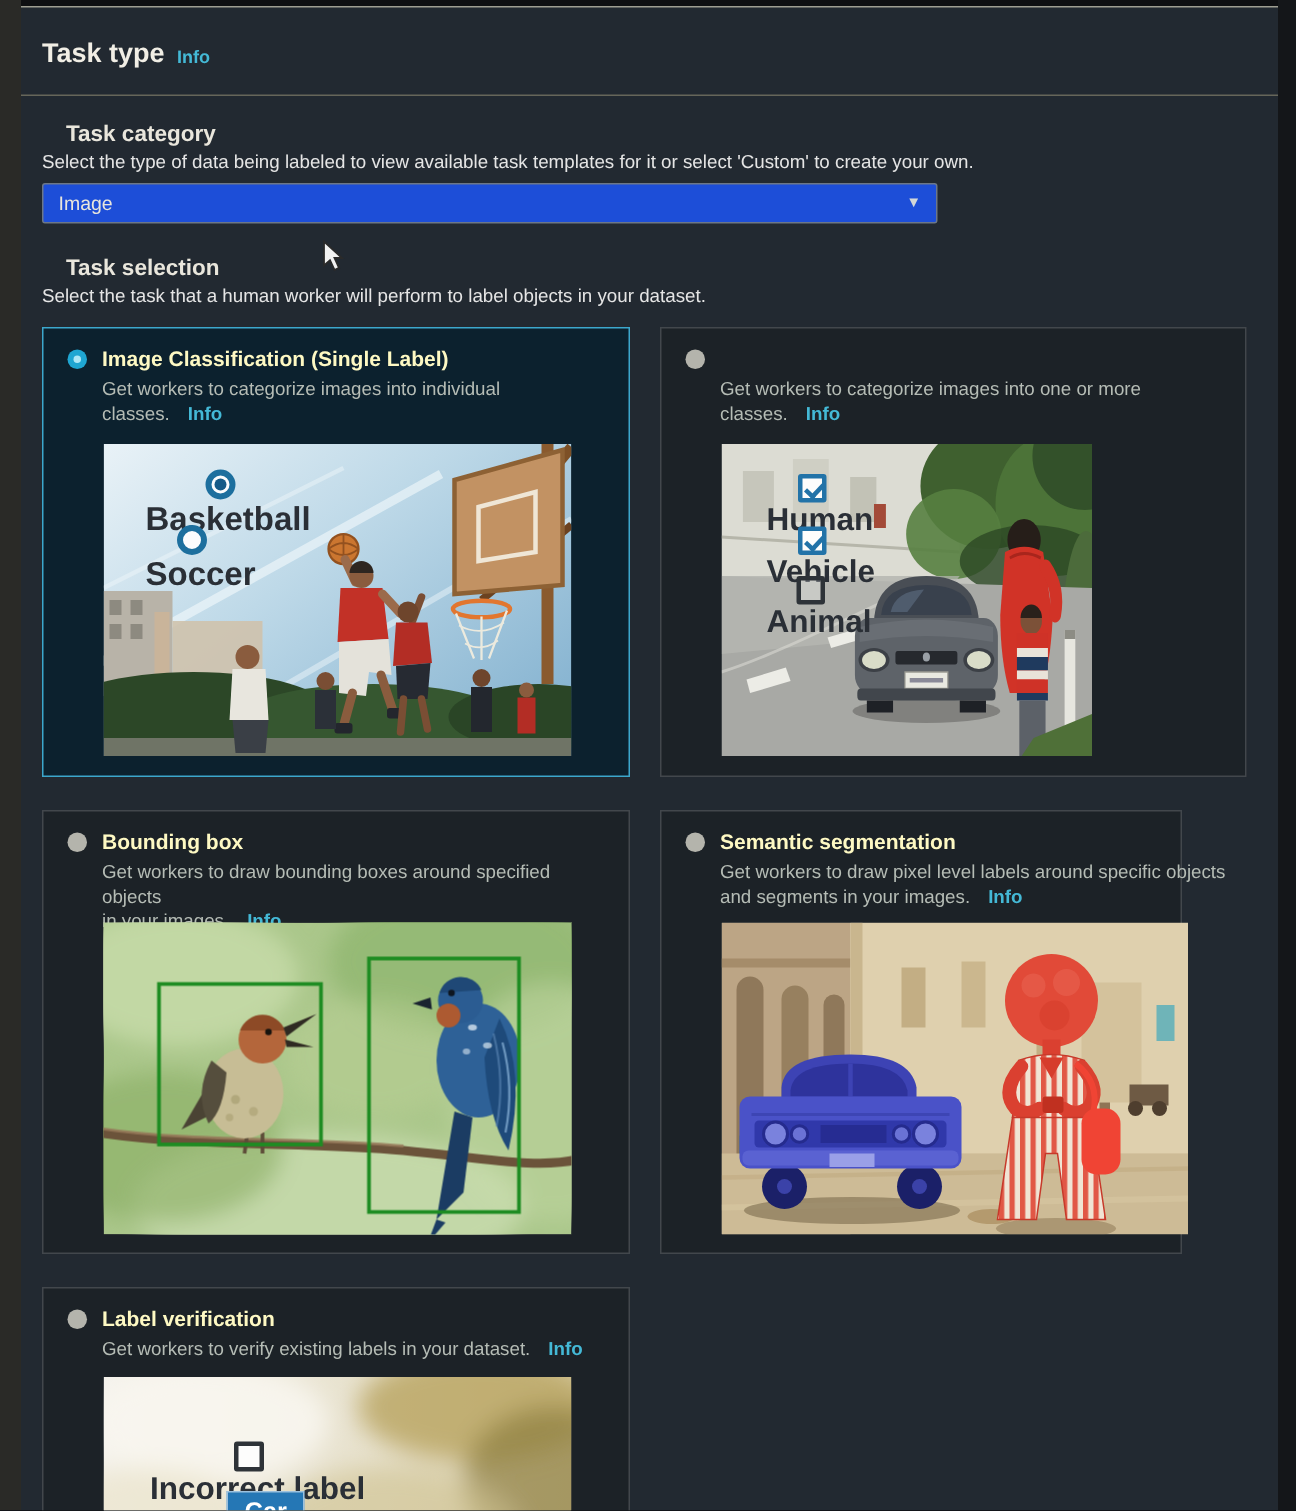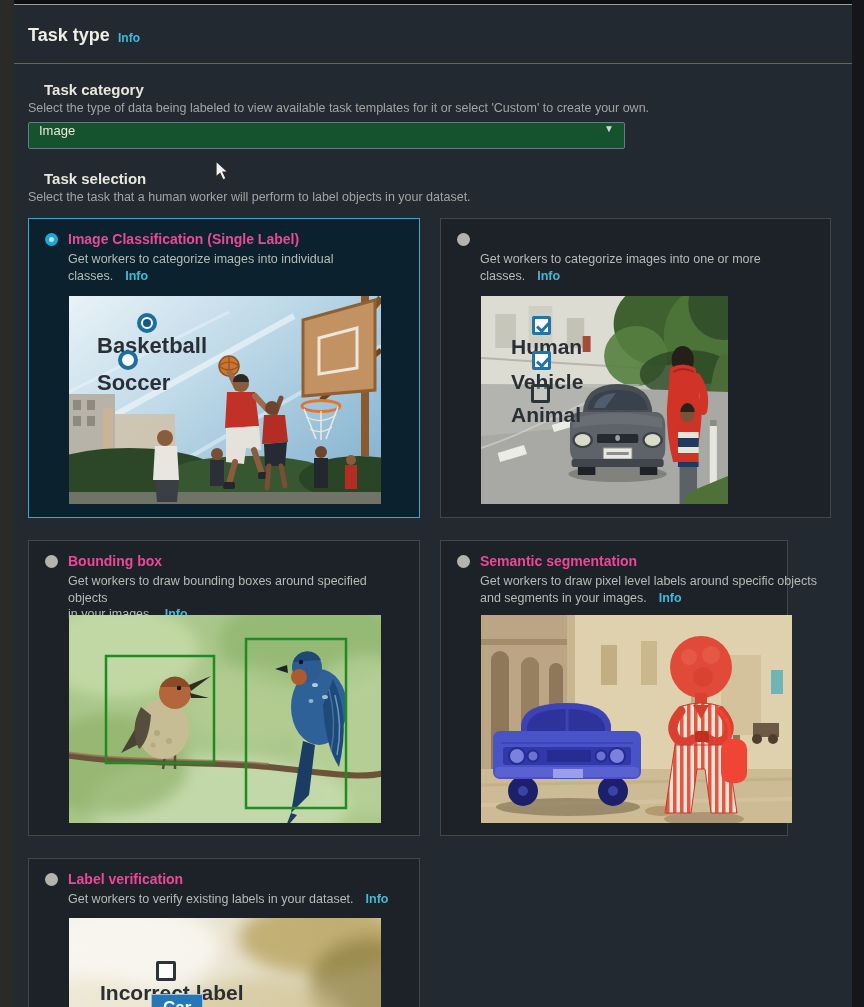--- a/index.html
+++ b/index.html
@@ -7,32 +7,32 @@
   #app{position:relative;width:864px;height:1007px;overflow:hidden;
        font-family:"Liberation Sans","DejaVu Sans",sans-serif;background:#0e0f12;}
   .left-strip{position:absolute;left:0;top:0;width:14px;height:1007px;background:#2a2a27;}
   .right-strip{position:absolute;left:852px;top:0;width:12px;height:1007px;background:#141619;}
   .panel{position:absolute;left:14px;top:4px;width:838px;height:1003px;
          background:#222931;border-top:1px solid #9e9e92;}
   .page-title{position:absolute;left:14px;top:20px;font-size:18px;font-weight:700;color:#f1eee5;}
   .info-top{position:absolute;left:104px;top:26px;font-size:12px;font-weight:700;color:#44b9d6;cursor:pointer;}
   .divider{position:absolute;left:0;top:58px;width:838px;height:1px;background:#66665a;}
   .section-label{position:absolute;left:30px;font-size:15px;font-weight:700;color:#e9e6dc;}
-  .section-desc{position:absolute;left:14px;font-size:12.5px;color:#a3a3a3;}
-  .dropdown{position:absolute;left:14px;top:117px;width:597px;height:27px;background:#14532d;
-            border:1px solid #6c7788;border-radius:2px;display:flex;align-items:flex-start;
+  .section-desc{position:absolute;left:14px;font-size:12.5px;color:#e5e5e5;}
+  .dropdown{position:absolute;left:14px;top:117px;width:597px;height:27px;background:#1d4ed8;
+            border:1px solid #6c7788;border-radius:2px;display:flex;align-items:center;
             justify-content:space-between;padding:0 10px;cursor:pointer;}
   .dropdown-value{font-size:13px;color:#e9e6dc;}
   .dropdown-arrow{font-size:10px;color:#d3d7d7;}
   .card{position:absolute;background:#1c2227;border:1px solid #42474c;cursor:pointer;}
   .card.selected{background:#0c212e;border:1px solid #3ca7cc;}
   .card-radio{position:absolute;left:16px;top:14px;width:13px;height:13px;border-radius:50%;background:#b4b4ac;}
   .card.selected .card-radio{background:#1fa6d2;}
   .card.selected .card-radio::after{content:'';position:absolute;inset:4px;border-radius:50%;background:#aee8f7;}
-  .card-title{position:absolute;left:39px;top:12px;font-size:14px;font-weight:700;color:#ec4899;}
+  .card-title{position:absolute;left:39px;top:12px;font-size:14px;font-weight:700;color:#fef9c3;}
   .card-desc{position:absolute;left:39px;top:32px;font-size:12.5px;line-height:16.5px;color:#b5bcb5;width:340px;}
   .info-link{color:#44b9d6;font-weight:700;margin-left:12px;cursor:pointer;}
   .preview{position:absolute;left:40px;width:312px;height:208px;overflow:hidden;}
   .preview svg{position:absolute;left:0;top:0;width:100%;height:100%;}
   .ov-item{position:absolute;display:flex;align-items:center;flex-direction:column;}
   .ov-radio{width:20px;height:20px;border-radius:50%;border:4px solid #1d6f9e;background:#fbfcfd;position:relative;flex:none;}
   .ov-radio.checked::after{content:'';position:absolute;inset:2px;border-radius:50%;background:#155a87;}
   .ov-check{width:19px;height:19px;border:3px solid #2273a8;background:#fdfdfc;border-radius:2px;position:relative;flex:none;}
   .ov-check.checked::after{content:'';position:absolute;left:4px;top:1px;width:5px;height:9px;
       border-right:3px solid #2273a8;border-bottom:3px solid #2273a8;transform:rotate(43deg);}

